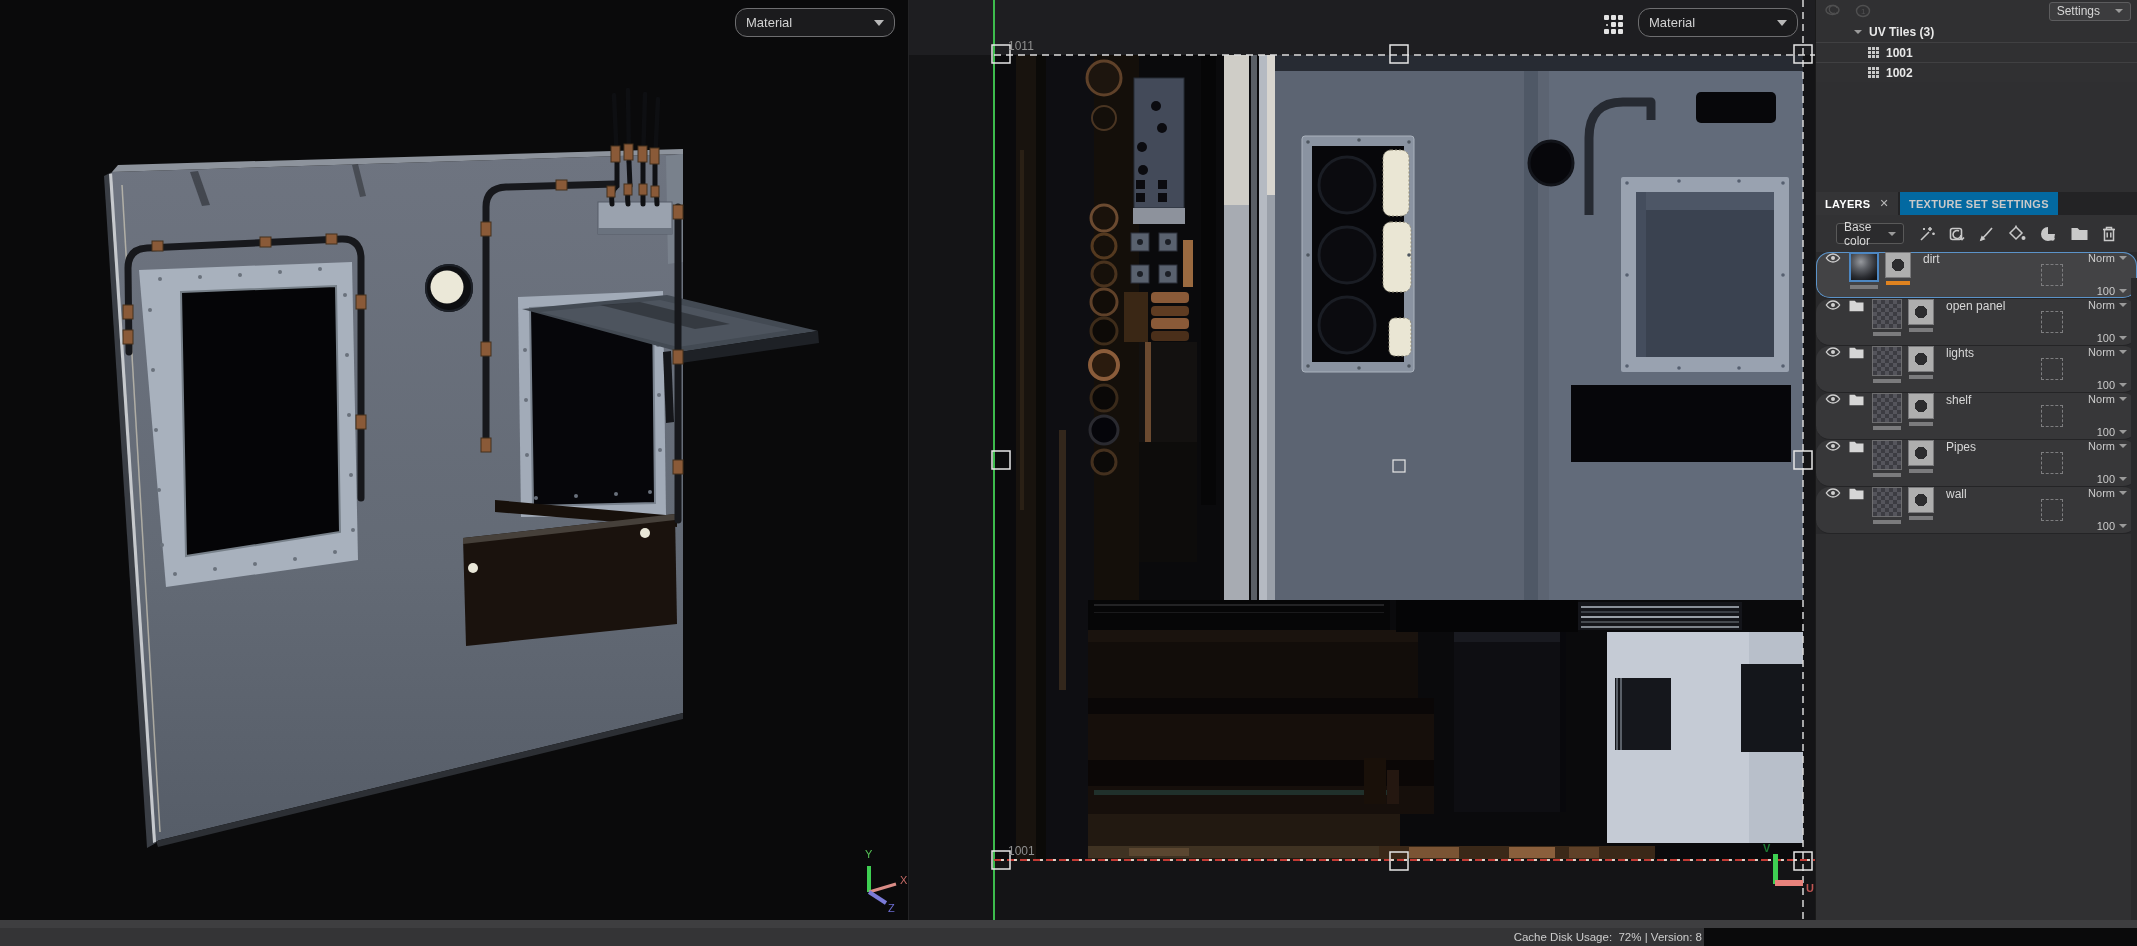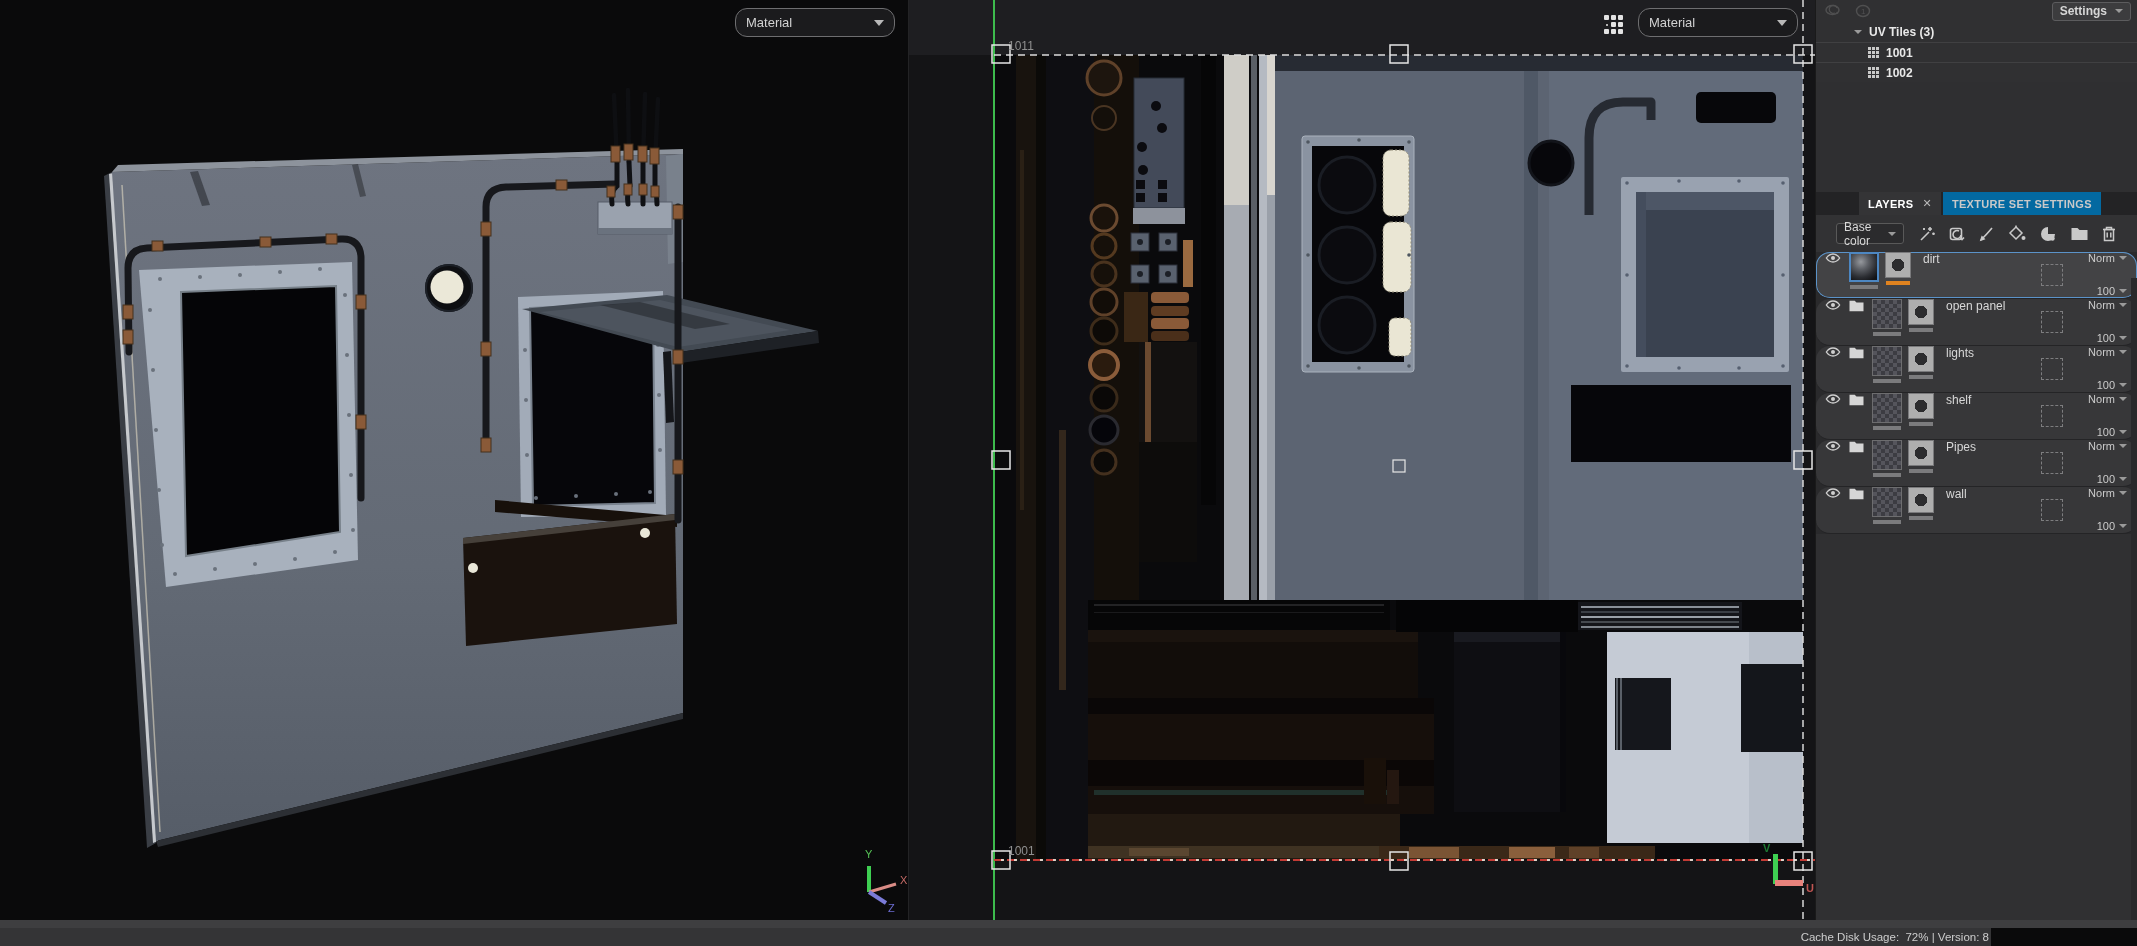--- a/index.html
+++ b/index.html
@@ -23,37 +23,37 @@
   .udim-grid span{background:#e3e3e3;border-radius:1px;}
   .udim-grid span.dark{background:#1d1d1f;position:relative;}
   .udim-grid span.dark::after{content:"";position:absolute;left:1.5px;top:1.5px;width:2px;height:2px;background:#e3e3e3;border-radius:50%;}
 
   .gizmo3d{position:absolute;left:852px;top:846px;}
 
   
   .panel{position:absolute;left:1815px;top:0;width:322px;height:920px;background:#303032;border-left:1px solid #1a1a1a;box-sizing:border-box;font-size:12px;}
   .panel-top{height:22px;display:flex;align-items:center;padding:0 6px 0 8px;gap:14px;}
   .ghost-icon{opacity:.55;display:flex;align-items:center;}
-  .settings-btn{margin-left:auto;height:17px;display:flex;align-items:center;gap:8px;background:#3c3c3e;
-    border:1px solid #5c5c5e;border-radius:3px;padding:0 7px;font-size:12px;color:#d6d6d6;cursor:default;font-weight:bold;}
+  .settings-btn{margin-left:auto;height:17px;display:flex;align-items:center;gap:15px;background:#3c3c3e;
+    border:1px solid #5c5c5e;border-radius:3px;padding:0 7px;font-size:12px;color:#d6d6d6;cursor:default;}
 
   .ts-row{height:25px;margin:1px;border:1px solid #5b93c9;background:#2a2a2c;display:flex;align-items:center;padding:0 8px 0 6px;}
   .ts-row .name{font-weight:bold;color:#f2f2f2;margin-left:6px;font-size:12.5px;}
   .ts-row .shader{margin-left:auto;color:#b5b5b5;font-size:11.5px;}
 
   .uv-head{height:20px;display:flex;align-items:center;gap:7px;padding-left:38px;font-weight:bold;color:#e9e9e9;}
   .uv-tile-row{height:19px;display:flex;align-items:center;gap:7px;padding-left:52px;border-top:1px solid #404042;font-weight:bold;color:#e9e9e9;}
   .uv-tile-row:last-of-type{border-bottom:1px solid #404042;}
   .tile-grid-icon{width:11px;height:11px;display:grid;grid-template-columns:repeat(3,3px);grid-template-rows:repeat(3,3px);gap:1px;}
   .tile-grid-icon span{background:#c9c9c9;}
 
   .panel-gap{height:110px;background:#2f2f31;}
 
   .tabbar{height:23px;background:#232325;display:flex;align-items:stretch;}
-  .tab{display:flex;align-items:center;gap:9px;padding:0 9px;font-size:11px;font-weight:bold;letter-spacing:.3px;cursor:default;margin-left:43px;}
+  .tab{display:flex;align-items:center;gap:9px;padding:0 9px;font-size:11px;font-weight:bold;letter-spacing:.3px;cursor:default;}
   .tab.active{background:#343436;color:#ffffff;}
   .tab.inactive{background:#0369a1;color:#c9c9c9;margin-left:2px;}
   .tab .close{color:#b9b9b9;font-weight:normal;font-size:11px;}
 
   .ltoolbar{height:37px;background:#323234;display:flex;align-items:center;padding:0 20px;}
   .chan-select{width:108px;height:21px;box-sizing:border-box;background:#2b2b2d;border:1px solid #595959;border-radius:3px;
     display:flex;align-items:center;padding:0 7px;font-size:12px;color:#d9d9d9;}
   .chan-select .chev{margin-left:auto;}
   .tool-icons{display:flex;align-items:center;gap:12px;margin-left:14px;}
   .tool-icons svg{display:block;}
@@ -76,21 +76,21 @@
   .selbar.m{width:24px;}
   .lname{margin-left:9px;color:#d8d8d8;font-size:12px;}
   .row-right{margin-left:auto;display:flex;align-items:center;gap:10px;}
   .dashed-sq{width:22px;height:22px;border:1px dashed #7d7d7f;box-sizing:border-box;}
   .modes{display:flex;flex-direction:column;align-items:flex-end;gap:21px;width:54px;font-size:11px;color:#cbcbcb;}
   .modes .mrow{display:flex;align-items:center;gap:4px;}
   .scroll-gutter{position:absolute;right:0;top:278px;width:6px;height:642px;background:#29292b;}
 
   
   .bottom-strip{position:absolute;left:0;top:920px;width:2137px;height:8px;background:#3e3e40;}
-  .statusbar{position:absolute;left:0;top:928px;width:1991px;height:18px;background:#343436;
+  .statusbar{position:absolute;left:0;top:928px;width:1704px;height:18px;background:#343436;
     display:flex;align-items:center;justify-content:flex-end;overflow:hidden;}
   .statusbar span{font-size:11.5px;color:#cdcdcd;white-space:pre;margin-right:2px;}
 </style>
 </head>
 <body>
 
 <div class="app">
 
   <div class="vp3d">
     <svg class="vp-svg" width="908" height="920" viewBox="0 0 908 920">

